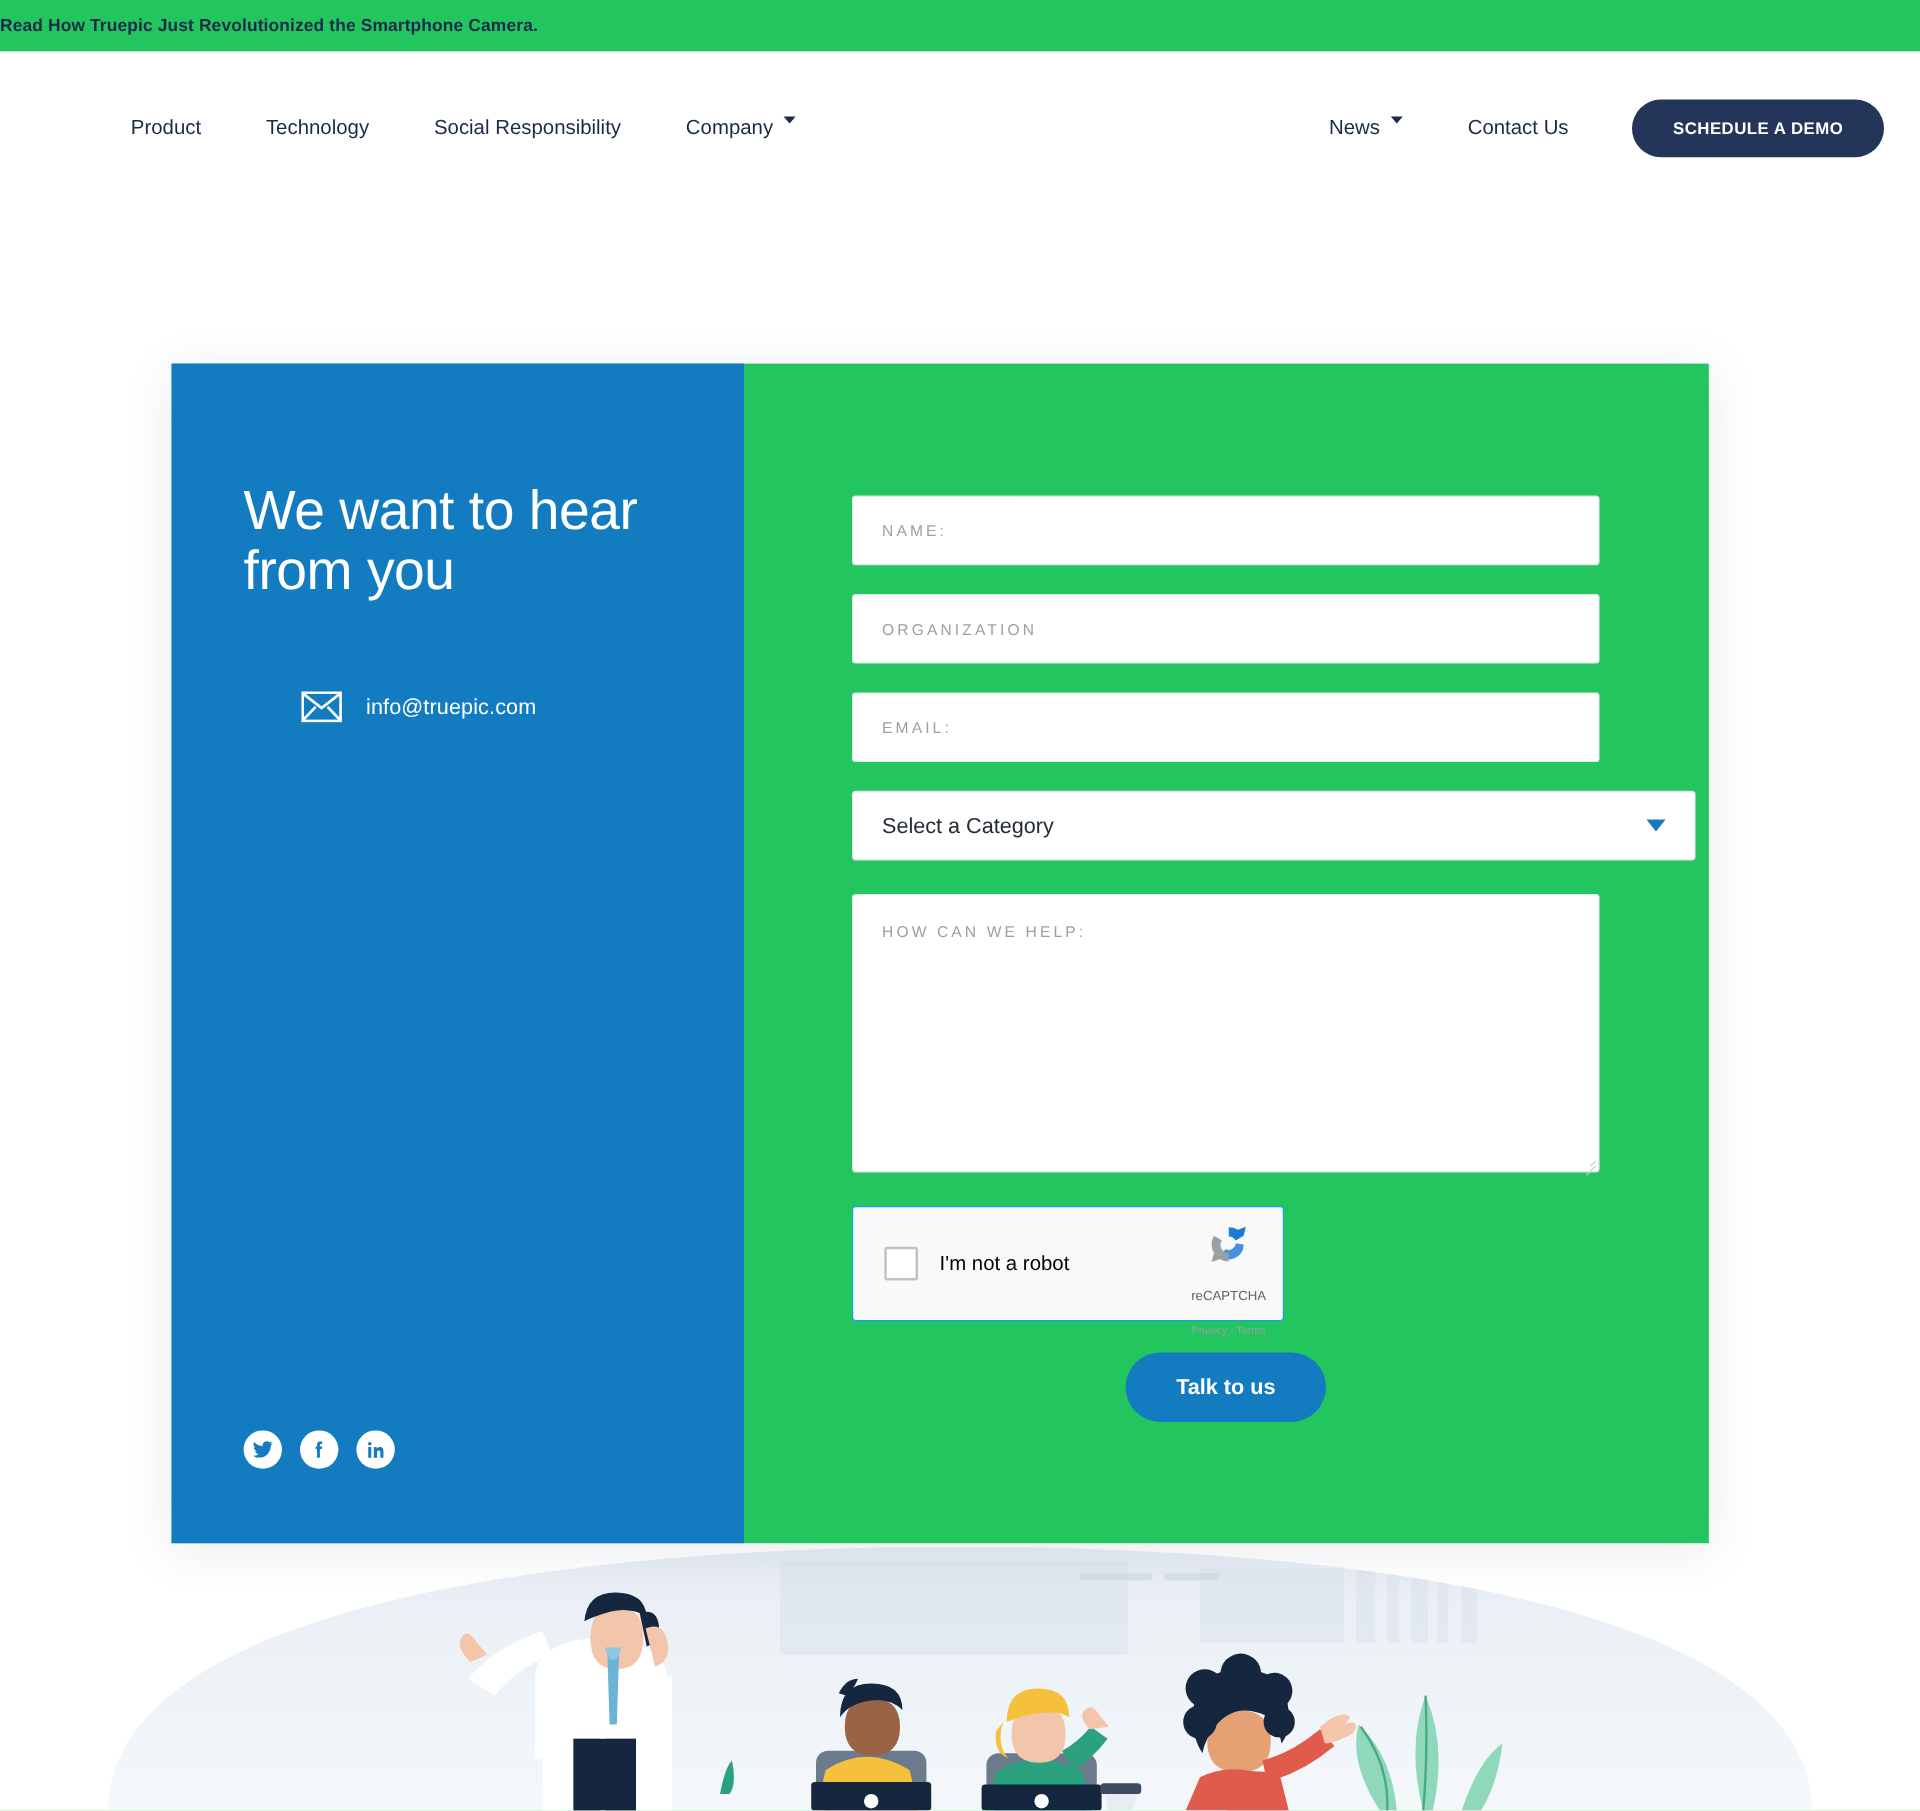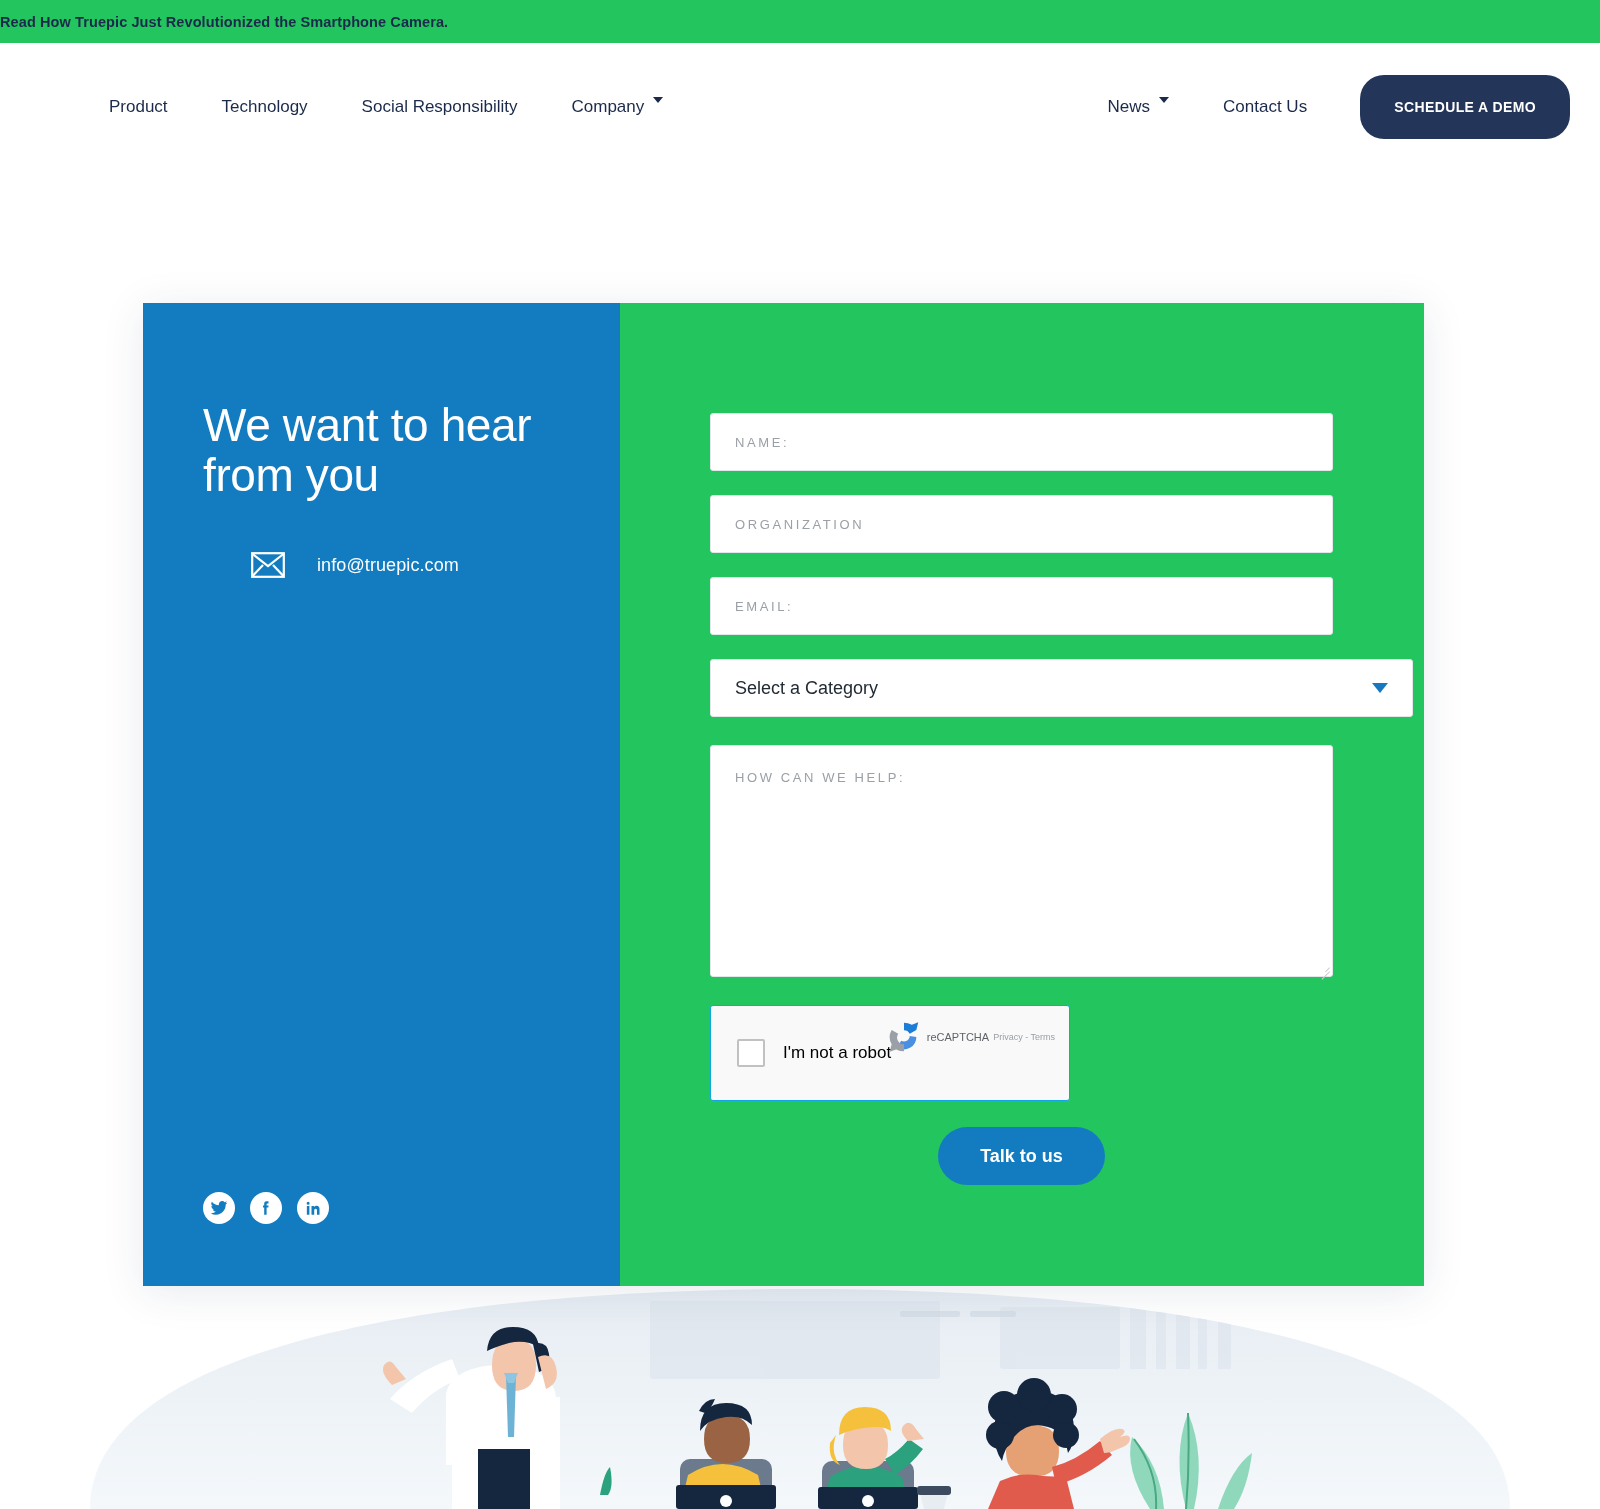--- a/index.html
+++ b/index.html
@@ -52,21 +52,21 @@
     display:flex; align-items:flex-start; gap:9px;
   }
   .caret {
     width:0;height:0;border-left:5px solid transparent;border-right:5px solid transparent;
     border-top:6px solid #1b2a4a; display:inline-block;
   }
   .demo-btn {
     margin-left:26px;
     background:#233659; color:#fff;
     font-size:14px; font-weight:700; letter-spacing:.4px;
-    padding:0 34px; height:64px; line-height:48px;
+    padding:0 34px; height:48px; line-height:48px;
     border-radius:24px; border:none; cursor:pointer;
     font-family:"Liberation Sans", sans-serif;
     white-space:nowrap;
   }
 
   
   .illus {
     position:absolute; left:0; right:0; bottom:0; height:220px;
     overflow:hidden;
   }
@@ -86,22 +86,22 @@
     padding:98px 0 0 60px;
     position:relative;
     flex:0 0 477px;
   }
   .panel-title {
     color:#fff; font-size:46px; font-weight:300;
     line-height:1.08; letter-spacing:-.4px;
     max-width:360px; margin:0;
   }
   .panel-email-row {
-    display:flex; align-items:center; gap:32px;
-    margin-top:52px;
+    display:flex; align-items:center; gap:20px;
+    margin-top:76px;
     padding-left:48px;
   }
   .mail-icon { width:34px; height:26px; display:block; }
   .panel-email {
     color:#fff; font-size:18px; font-weight:400; letter-spacing:.1px;
   }
   .socials {
     position:absolute; left:60px; bottom:62px;
     display:flex; gap:15px; align-items:center;
   }
@@ -164,21 +164,21 @@
     position:relative;
     margin-bottom:26px;
   }
   .rc-check {
     width:28px;height:28px;border:2px solid #c1c1c1;background:#fff;border-radius:2px;
     margin-left:26px; cursor:pointer;
   }
   .rc-label { font-size:17px; color:#000; margin-left:18px; }
   .rc-brand {
     position:absolute; right:14px; top:12px;
-    display:flex; flex-direction:row; align-items:center; gap:4px;margin-left:36px;
+    display:flex; flex-direction:column; align-items:center; gap:18px;margin-left:36px;
   }
   .rc-logo { width:38px; height:38px; display:block; }
   .rc-name { font-size:11px; color:#5f6368; }
   .rc-links { font-size:9px; color:#9aa0a6; }
 
   .submit-row { display:flex; justify-content:center; width:623px; }
   .submit-btn {
     background:#137cc1; color:#fff; border:none; cursor:pointer;
     font-size:18px; font-weight:700;
     padding:0 42px; height:58px; border-radius:29px;

